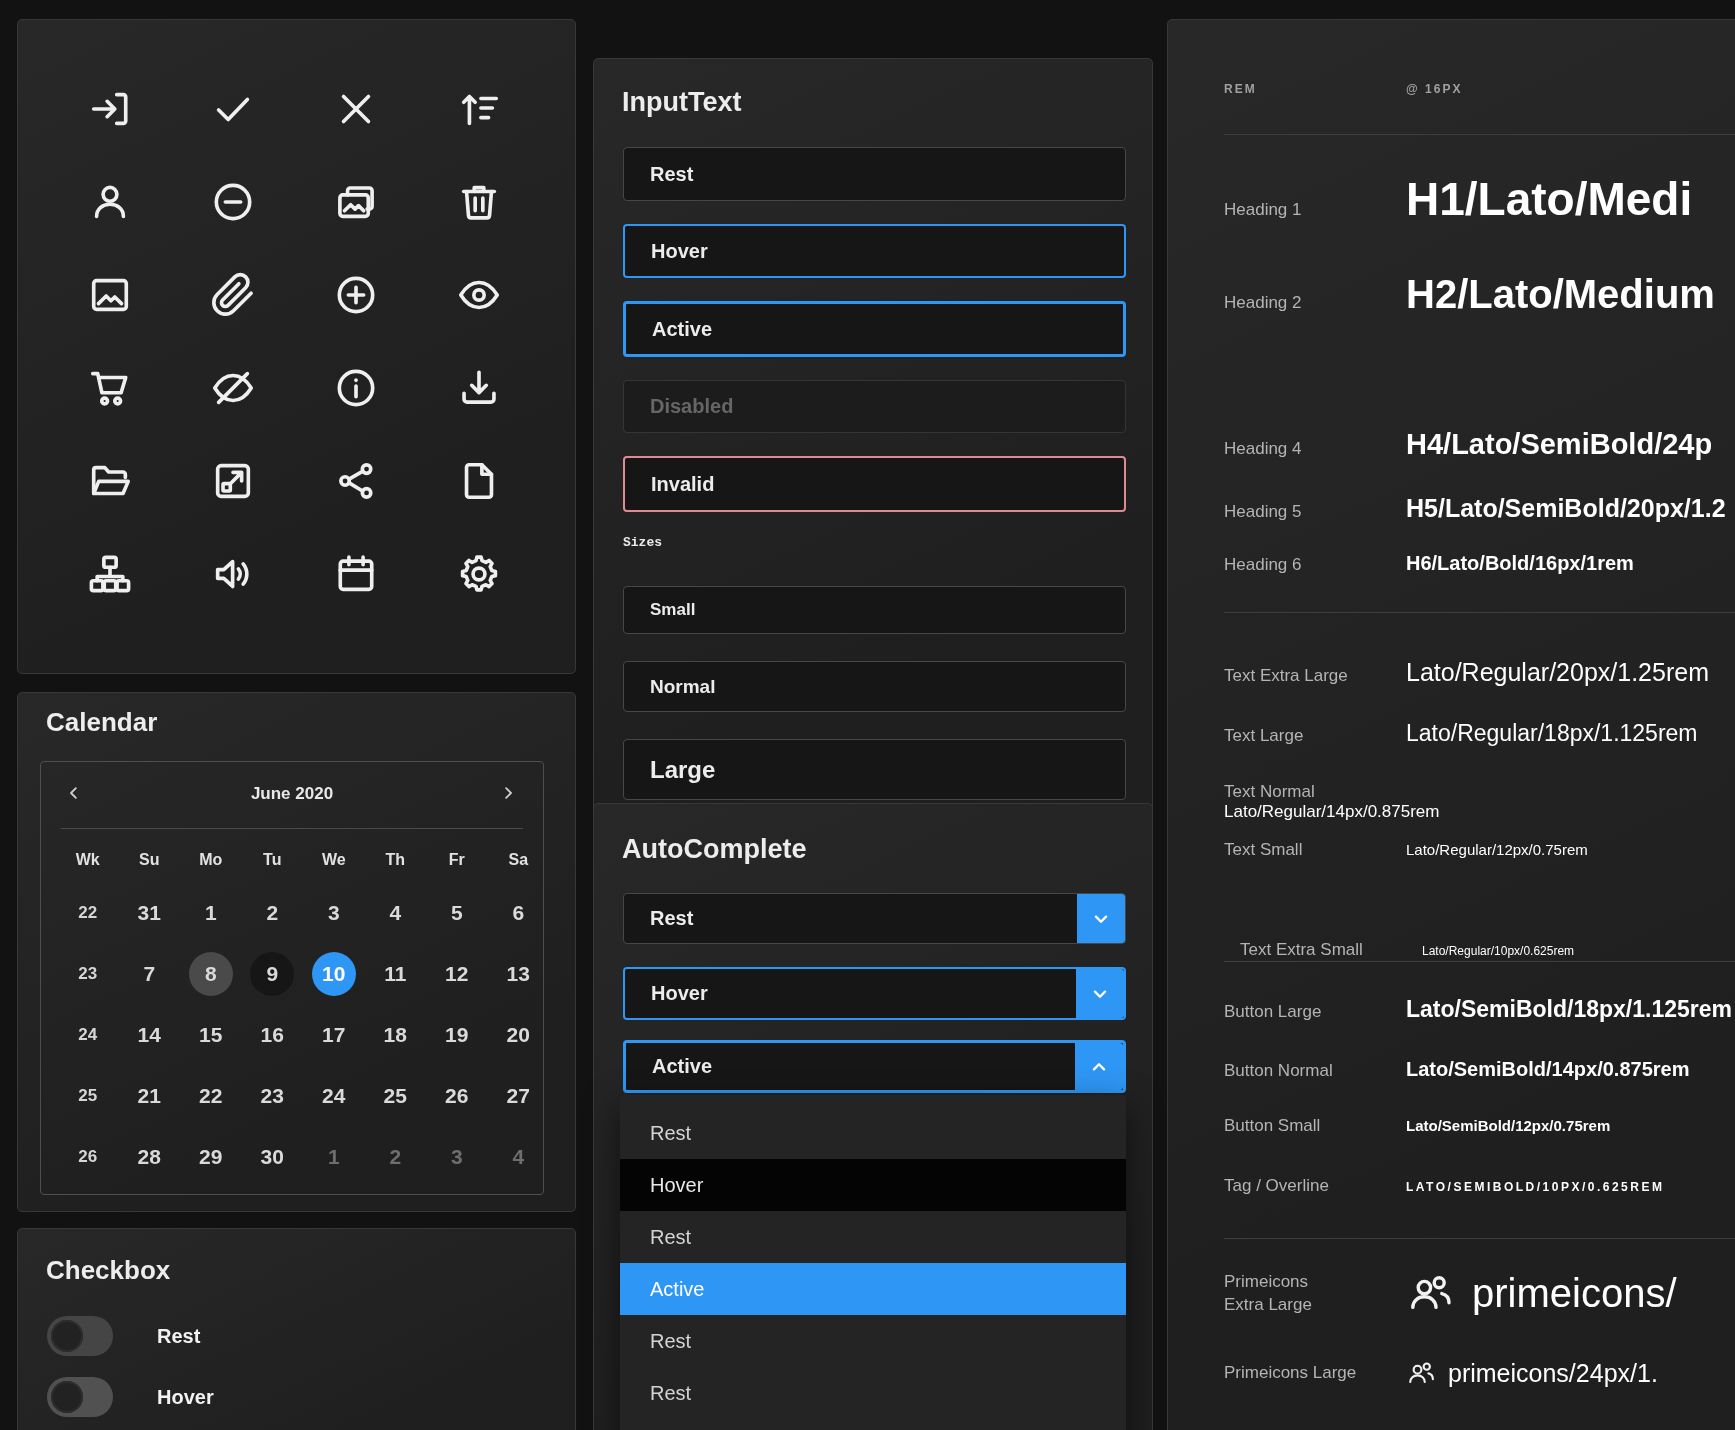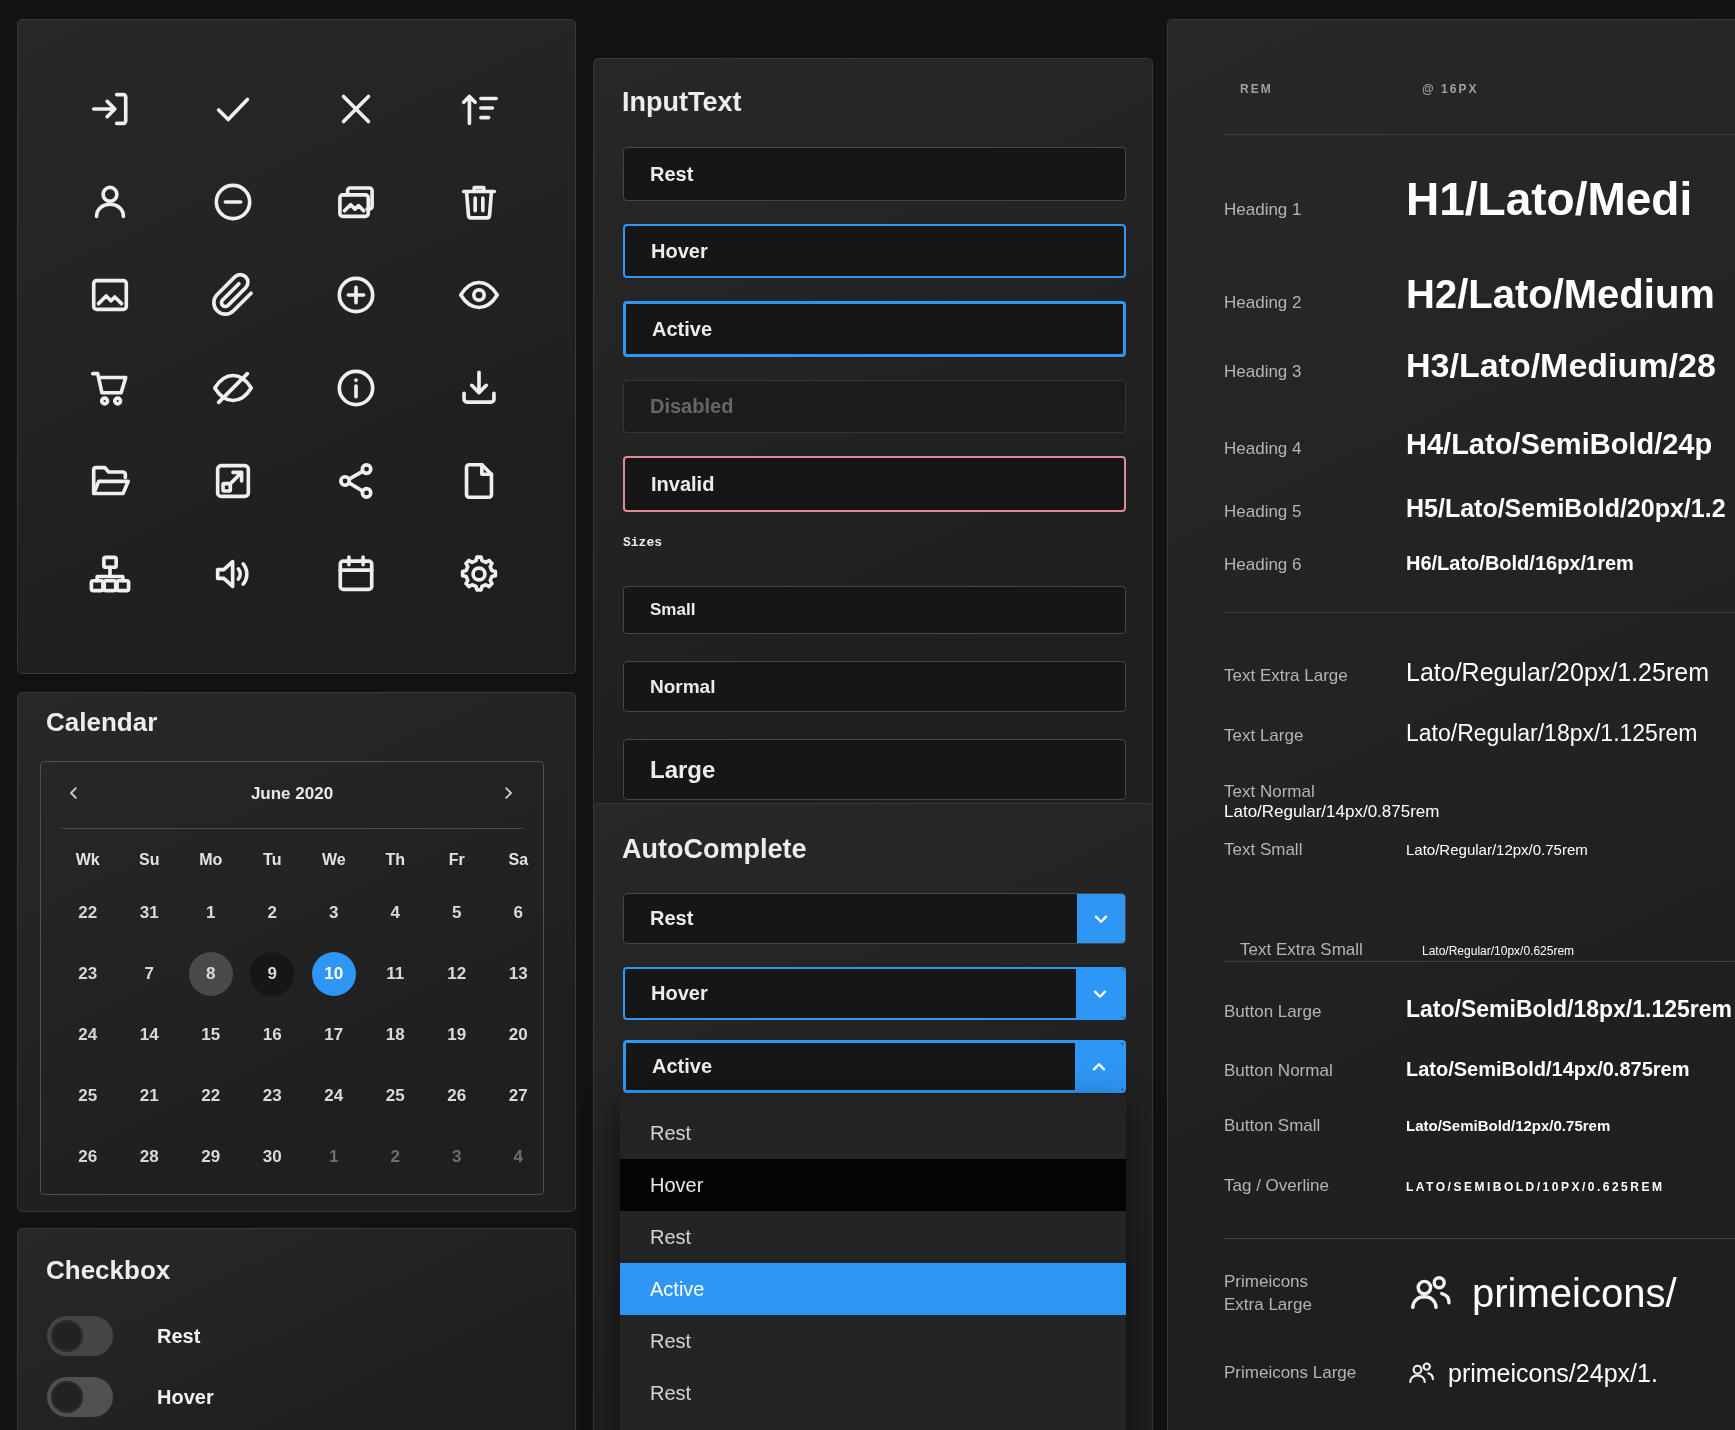--- a/index.html
+++ b/index.html
@@ -42,21 +42,21 @@
   .cal-prev svg *,.cal-next svg *{fill:none;stroke:#cfcfcf;stroke-width:2.4;stroke-linecap:round;stroke-linejoin:round;}
   .cal-div{position:absolute;left:20px;right:20px;top:66px;height:1px;background:#4a4a4a;}
   .cal-head{position:absolute;left:16px;top:80px;display:flex;}
   .cal-head span{width:61.5px;height:36px;display:flex;align-items:center;justify-content:center;
     font-size:16px;font-weight:700;color:#e2e2e2;}
   .cal-weeks{position:absolute;left:16px;top:120px;}
   .cal-row{display:flex;}
   .cal-cell{width:61.5px;height:61px;display:flex;align-items:center;justify-content:center;}
   .cal-cell.wk{font-size:17px;font-weight:700;color:#d6d6d6;}
   .day{width:44px;height:44px;border-radius:50%;display:flex;align-items:center;justify-content:center;
-    font-size:17px;font-weight:700;color:#dadada;cursor:pointer;}
+    font-size:21px;font-weight:700;color:#dadada;cursor:pointer;}
   .day.day-hover{background:#4a4a4a;}
   .day.day-active{background:#161616;}
   .day.day-selected{background:#2e96f4;color:#ffffff;}
   .day.day-muted{color:#6e6e6e;}
 
   
   .toggle-row{position:absolute;left:29px;height:40px;display:flex;align-items:center;}
   .tg-row-1{top:87px;}
   .tg-row-2{top:148px;}
   .toggle{position:relative;width:66px;height:40px;border-radius:20px;background:#454545;cursor:pointer;flex:none;}
@@ -95,21 +95,21 @@
   .chev-up svg{transform:rotate(180deg);}
   .ac-list{position:absolute;left:26px;top:291px;width:506px;height:370px;
     background:#242424;border-radius:4px;box-shadow:0 12px 34px rgba(0,0,0,.55);
     padding-top:12px;box-sizing:border-box;overflow:hidden;}
   .ac-item{height:52px;display:flex;align-items:center;padding-left:30px;
     font-size:20px;color:#d4d4d4;cursor:pointer;}
   .ac-item.it-hover{background:#040404;color:#e8e8e8;}
   .ac-item.it-selected{background:#2e96f4;color:#ffffff;}
 
   
-  .t-headers{position:absolute;left:56px;top:62px;display:flex;align-items:baseline;margin-left:16px;}
+  .t-headers{position:absolute;left:56px;top:62px;display:flex;align-items:baseline;}
   .t-headers span{font-size:12px;font-weight:700;letter-spacing:2px;color:#a0a0a0;}
   .t-headers .c1{width:182px;flex:none;}
   .t-div{position:absolute;left:56px;width:600px;height:1px;background:#3e3e3e;}
   .t-div1{top:114px;} .t-div2{top:592px;} .t-div3{top:941px;} .t-div4{top:1218px;}
   .t-row{position:absolute;left:56px;display:flex;align-items:baseline;white-space:nowrap;}
   .t-label{width:182px;flex:none;font-size:17px;color:#b4b4b4;}
   .t-value{color:#ffffff;}
   .r-h1{top:152px;} .r-h1 .t-value{font-size:46px;font-weight:600;}
   .r-h2{top:252px;} .r-h2 .t-value{font-size:40px;font-weight:600;}
   .r-h3{top:326px;} .r-h3 .t-value{font-size:34px;font-weight:600;}
@@ -536,24 +536,20 @@
   <div class="t-div t-div1"></div>
 
   <div class="t-row r-h1">
     <span class="t-label">Heading 1</span>
     <span class="t-value">H1/Lato/Medi</span>
   </div>
   <div class="t-row r-h2">
     <span class="t-label">Heading 2</span>
     <span class="t-value">H2/Lato/Medium</span>
   </div>
-  <div class="t-row r-h3">
-    <span class="t-label">Heading 3</span>
-    <span class="t-value">H3/Lato/Medium/28</span>
-  </div>
   <div class="t-row r-h4">
     <span class="t-label">Heading 4</span>
     <span class="t-value">H4/Lato/SemiBold/24p</span>
   </div>
   <div class="t-row r-h5">
     <span class="t-label">Heading 5</span>
     <span class="t-value">H5/Lato/SemiBold/20px/1.2</span>
   </div>
   <div class="t-row r-h6">
     <span class="t-label">Heading 6</span>

